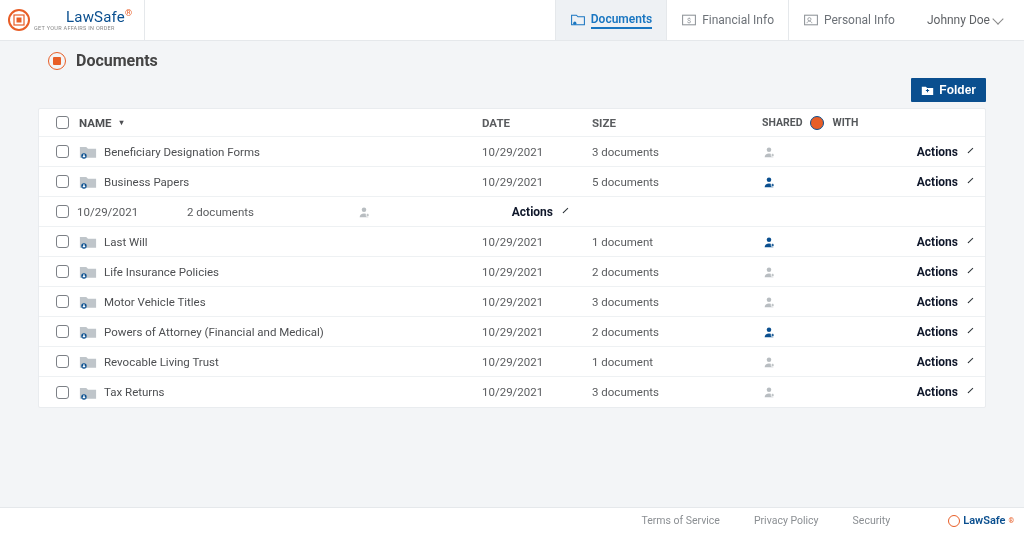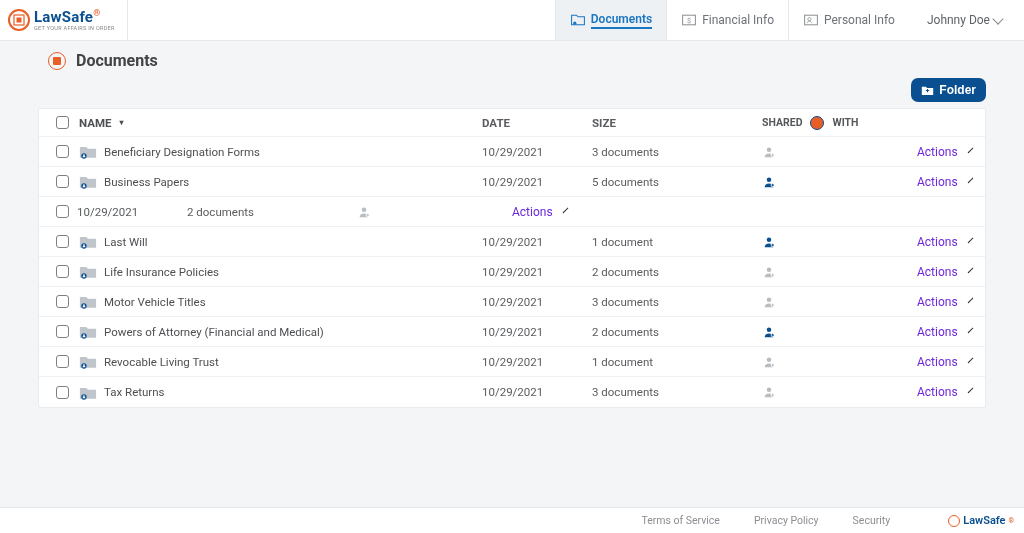--- a/index.html
+++ b/index.html
@@ -2,21 +2,21 @@
 <html><head>
 <meta charset="utf-8">
 <style>
   *{box-sizing:border-box;margin:0;padding:0;}
   body{font-family:-apple-system,BlinkMacSystemFont,"Segoe UI",Roboto,Arial,sans-serif;background:#f3f5f7;font-size:12px;color:#333;width:1024px;height:533px;overflow:hidden;position:relative;}
   
   .topbar{background:#fff;border-bottom:1px solid #e5e8eb;height:41px;display:flex;align-items:center;}
   .logo-cell{display:flex;align-items:center;padding:0 12px 0 8px;border-right:1px solid #e5e8eb;height:100%;}
   .logo-mark{width:22px;height:22px;border:2px solid #e85e27;border-radius:50%;display:flex;align-items:center;justify-content:center;margin-right:4px;}
   .logo-mark svg{width:12px;height:12px;}
-  .logo-text{font-weight:700;font-size:15px;color:#0a4f8f;letter-spacing:.2px;}
+  .logo-text{font-weight:400;font-size:15px;color:#0a4f8f;letter-spacing:.2px;margin-left:32px;}
   .logo-text sup{color:#e85e27;font-size:9px;}
   .logo-tag{font-size:5.5px;color:#888;letter-spacing:.3px;display:block;line-height:1;}
   .attorney-cell{display:flex;align-items:center;height:100%;padding:0 18px 0 12px;border-right:1px solid #e5e8eb;}
   .avatar{width:30px;height:30px;border-radius:50%;background:linear-gradient(135deg,#b8978a 0%,#d8c5ba 50%,#3b5770 100%);margin-right:10px;border:1px solid #ddd;}
   .att-name{font-size:13px;font-weight:600;color:#4a4a4a;line-height:1.1;}
   .att-role{font-size:10px;color:#9aa0a6;}
   .nav{display:flex;margin-left:auto;height:100%;}
   .nav-item{display:flex;align-items:center;padding:0 14px;font-size:12px;color:#6d7278;border-left:1px solid #e5e8eb;height:100%;gap:5px;cursor:pointer;}
   .nav-item.active{background:#eef1f4;color:#1976c1;}
   .nav-item.active .nav-label{border-bottom:2px solid #1976c1;padding-bottom:1px;font-weight:600;}
@@ -29,40 +29,40 @@
   .ct-trust sup{color:#e85e27;font-size:8px;}
   .user-menu{display:flex;align-items:center;padding:0 22px 0 18px;font-size:12px;color:#5f6266;cursor:pointer;gap:4px;}
   .chev{width:8px;height:8px;border-right:1.5px solid #888;border-bottom:1.5px solid #888;transform:rotate(45deg);margin-top:-3px;}
   
   .page-head{display:flex;align-items:center;padding:10px 38px 4px 48px;}
   .ph-ico{width:18px;height:18px;border:1.5px solid #e85e27;border-radius:50%;display:flex;align-items:center;justify-content:center;margin-right:10px;}
   .ph-ico::before{content:"";width:8px;height:8px;background:#e85e27;border-radius:1px;} 
   .ph-title{font-size:16px;font-weight:700;color:#444;}
   
   .btn-row{display:flex;justify-content:flex-end;padding:4px 38px 6px;}
-  .folder-btn{background:#0a4f8f;color:#fff;border:none;border-radius:7px;font-size:12px;font-weight:600;padding:5px 10px;display:flex;align-items:center;gap:5px;cursor:pointer;}
+  .folder-btn{background:#0a4f8f;color:#fff;border:none;border-radius:1px;font-size:12px;font-weight:600;padding:5px 10px;display:flex;align-items:center;gap:5px;cursor:pointer;}
   .folder-btn .plus-folder{width:13px;height:11px;position:relative;}
   .folder-btn .plus-folder svg{width:13px;height:11px;fill:#fff;}
   
   .table-wrap{margin:0 38px;background:#fff;border:1px solid #e9ecef;border-radius:2px;}
   .trow{display:flex;align-items:center;border-bottom:1px solid #eef1f3;min-height:30px;padding:0 8px;}
   .trow.header{font-size:10.5px;font-weight:700;color:#55585b;text-transform:uppercase;min-height:28px;}
   .trow:last-child{border-bottom:none;}
   .cell-cb{width:30px;display:flex;justify-content:center;}
   .cb{width:13px;height:13px;border:1.4px solid #7c8086;border-radius:3px;cursor:pointer;}
   .cell-name{flex:1;display:flex;align-items:center;gap:7px;font-size:11.5px;color:#4d4f52;padding-left:2px;}
   .folder-ico{width:18px;height:15px;position:relative;flex-shrink:0;}
   .folder-ico svg{width:18px;height:15px;}
   .cell-date{width:110px;font-size:11.5px;color:#5a5c5f;}
   .cell-size{width:170px;font-size:11.5px;color:#5a5c5f;}
   .cell-shared{width:155px;display:flex;align-items:center;gap:8px;}
   .cell-shared .ct-mini{width:14px;height:14px;border-radius:50%;background:#e85e27;border:1.3px solid #0a4f8f;display:inline-block;}
   .shared-user{width:14px;height:14px;}
   .shared-user svg{width:14px;height:14px;}
-  .cell-actions{width:60px;text-align:right;font-size:12px;font-weight:400;color:#6d28d9;cursor:pointer;display:flex;justify-content:flex-end;align-items:center;gap:12px;padding-right:6px;}
+  .cell-actions{width:60px;text-align:right;font-size:12px;font-weight:700;color:#0f172a;cursor:pointer;display:flex;justify-content:flex-end;align-items:center;gap:12px;padding-right:6px;}
   .chev-sm{width:7px;height:7px;border-right:1.5px solid #2c3338;border-bottom:1.5px solid #2c3338;transform:rotate(45deg);margin-top:-3px;}
   
   .footer{position:absolute;bottom:0;left:0;right:0;background:#fff;border-top:1px solid #e5e8eb;height:26px;display:flex;align-items:center;justify-content:flex-end;padding:0 10px;font-size:10.5px;color:#8b8f93;gap:34px;}
   .footer-logo{display:flex;align-items:center;gap:3px;color:#0a4f8f;font-weight:600;font-size:11px;margin-left:24px;}
   .footer-logo .mini{width:12px;height:12px;border:1.3px solid #e85e27;border-radius:50%;}
   .footer a{color:#8b8f93;text-decoration:none;cursor:pointer;}
 </style>
 </head>
 <body>
 

